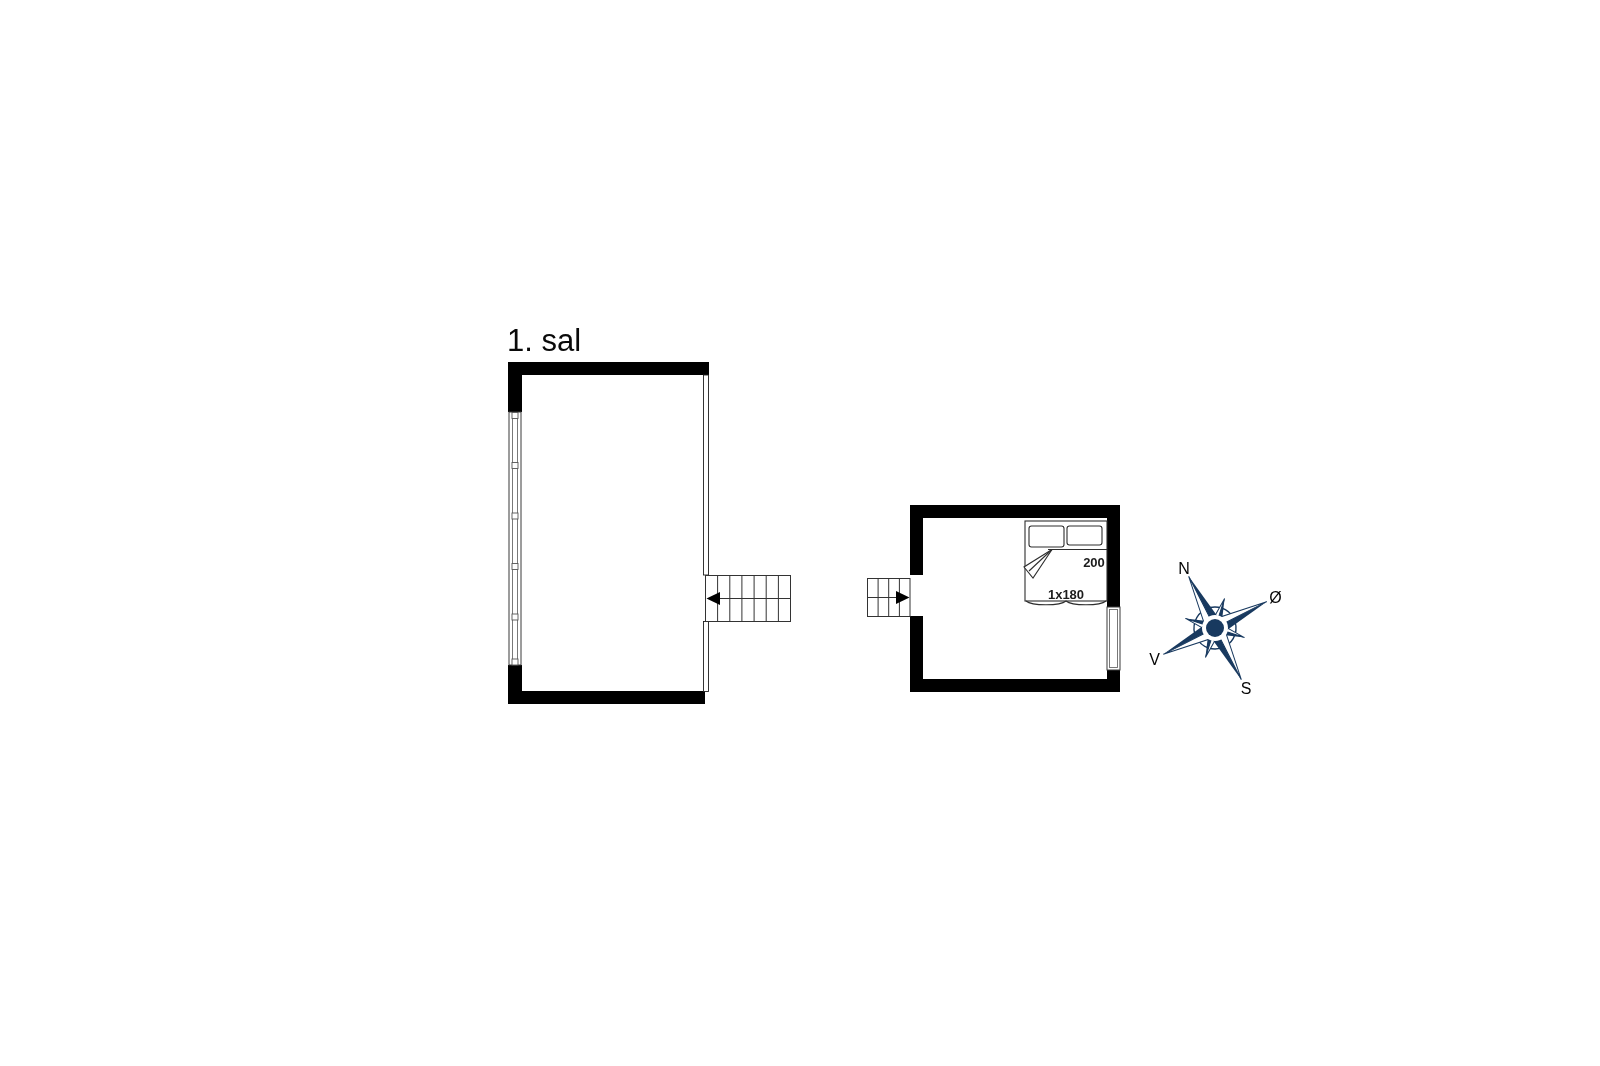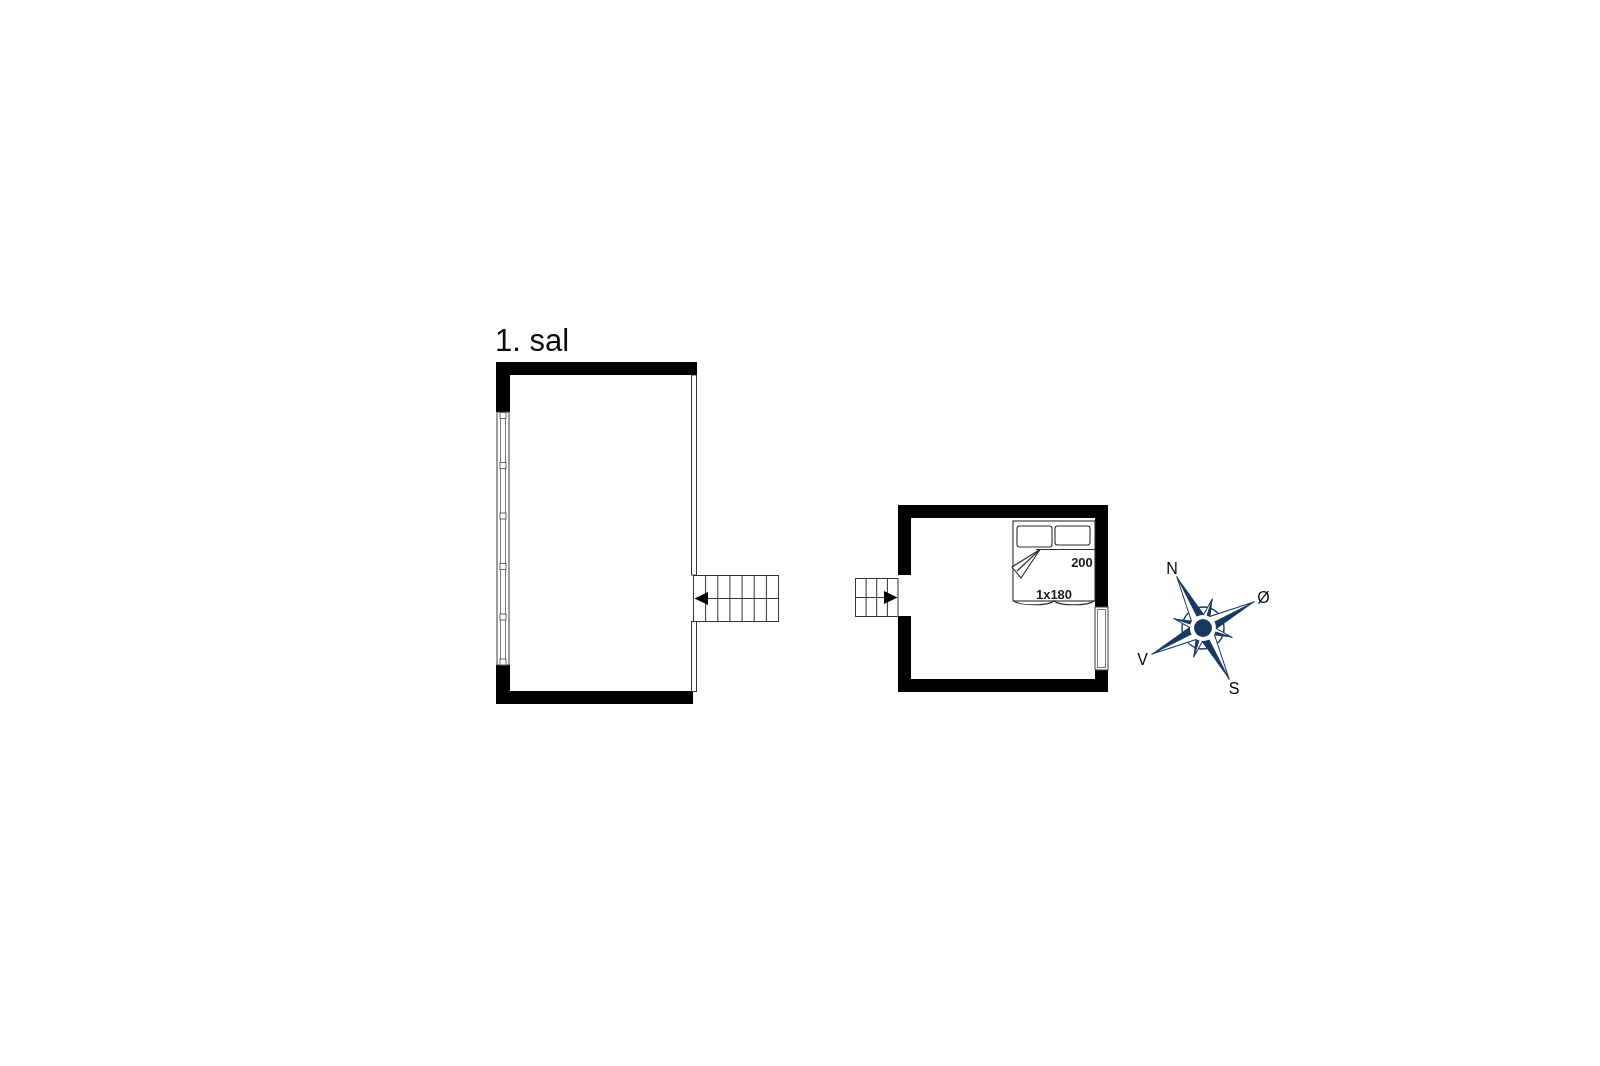--- a/index.html
+++ b/index.html
@@ -9,20 +9,21 @@
     --winline:#6a6a6a;
     --navy:#18395f;
   }
   html,body{margin:0;padding:0;background:var(--bg);}
   .canvas{
     position:relative;
     width:1321px;height:1066px;
     background:var(--bg);
     overflow:hidden;
     font-family:"Liberation Sans", sans-serif;
+    padding-left:12px;
   }
   svg text{font-family:"Liberation Sans", sans-serif; fill:#000;}
   .floor-label{font-size:31px; fill:#0a0a0a;}
   .dim-label{font-size:13px; font-weight:700; fill:#1c1c1c;}
   .compass-label{font-size:16px; fill:#050505;}
   .wall{fill:var(--wall);}
   .thinwall{fill:#ffffff; stroke:#1f1f1f; stroke-width:0.9;}
   .winframe{fill:#ffffff; stroke:#3a3a3a; stroke-width:1;}
   .wininner{fill:none; stroke:var(--winline); stroke-width:0.9;}
   .winsq{fill:#ffffff; stroke:#555; stroke-width:0.9;}

